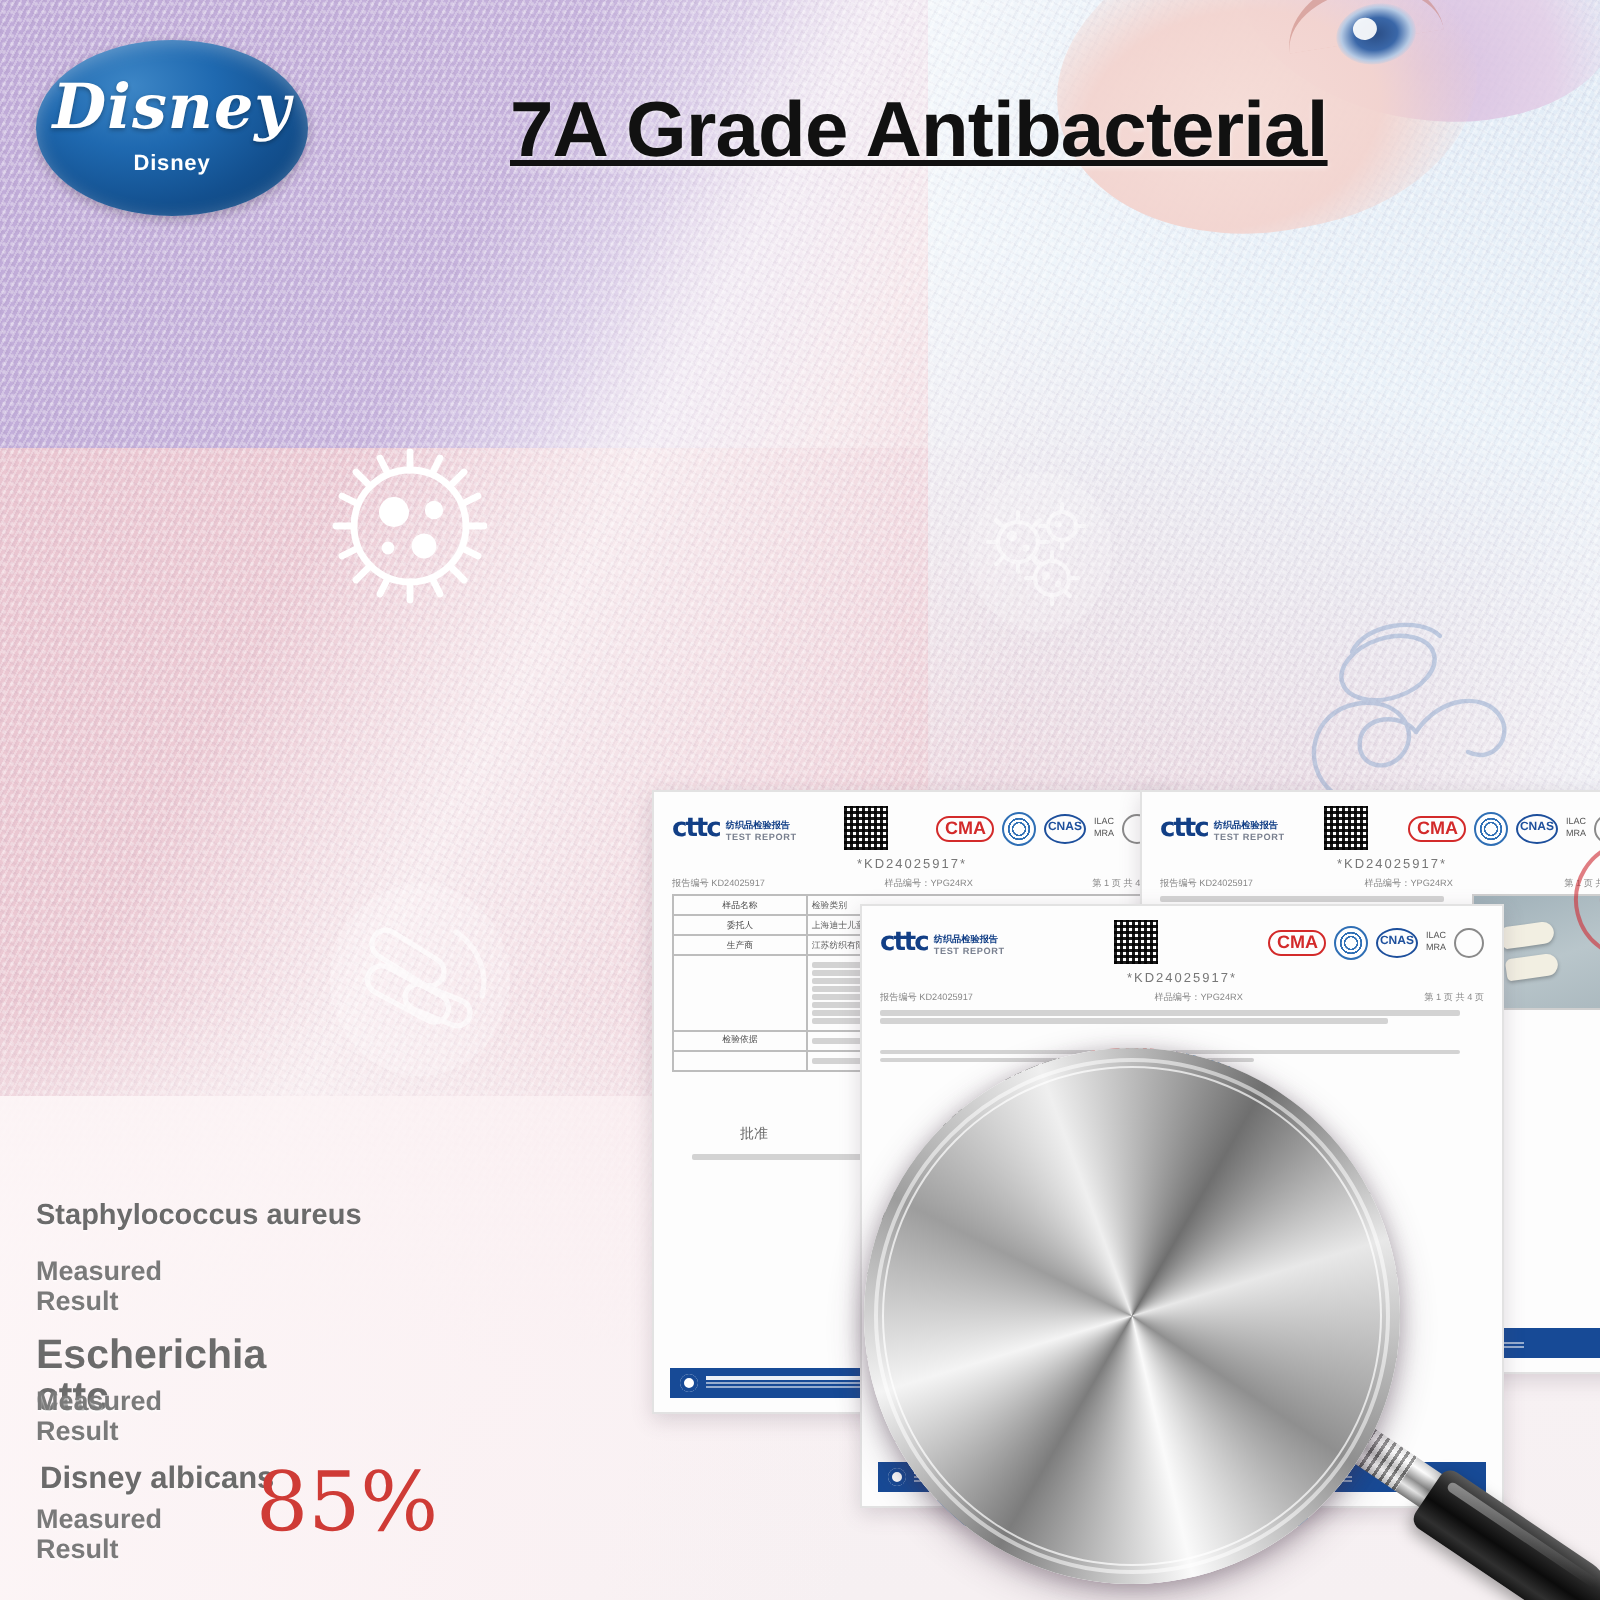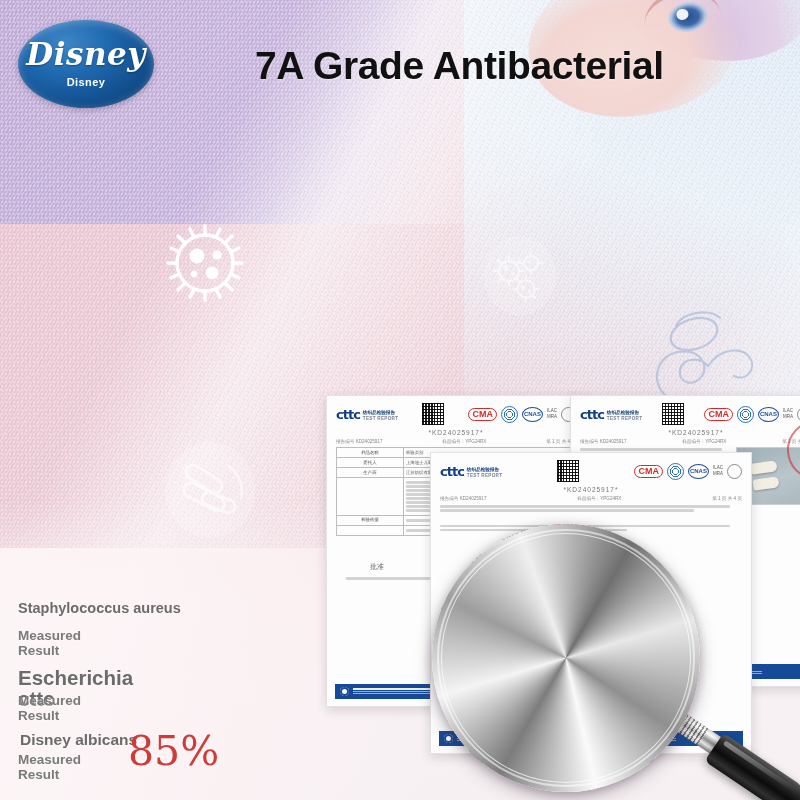--- a/index.html
+++ b/index.html
@@ -90,21 +90,21 @@
     box-shadow:0 2px 6px rgba(0,0,0,.22), inset 0 2px 9px rgba(255,255,255,.3);}
   .disney-script{position:absolute;left:0;right:0;top:16px;text-align:center;
     color:#fff;font-family:"DejaVu Serif", serif;font-style:italic;font-weight:bold;
     font-size:31px;letter-spacing:.5px;text-shadow:0 1px 2px rgba(0,0,0,.3);}
   .disney-sub{position:absolute;left:0;right:0;top:56px;text-align:center;color:#fff;
     font-size:11px;font-weight:bold;letter-spacing:.4px;}
 
   
   .title{position:absolute;left:255px;top:44px;width:520px;
     font-size:39px;font-weight:bold;color:#111;letter-spacing:-.4px;
-    text-shadow:0 1px 2px rgba(255,255,255,.55);}
+    text-shadow:0 1px 2px rgba(255,255,255,.55);text-decoration:underline;}
   .subtitle{position:absolute;left:170px;top:116px;width:620px;
     font-size:14.5px;font-weight:bold;color:#2e2b31;letter-spacing:-.1px;
     text-shadow:0 1px 2px rgba(255,255,255,.6);}
 
   
   .stat-head{position:absolute;left:14px;top:552px;font-size:22.5px;font-weight:bold;
     color:#e8796f;letter-spacing:-.2px;white-space:nowrap;
     text-shadow:0 1px 1px rgba(255,255,255,.75);}
   .germ-name{position:absolute;font-weight:bold;color:#6b6b6b;white-space:pre-line;
     text-shadow:0 1px 1px rgba(255,255,255,.6);}

